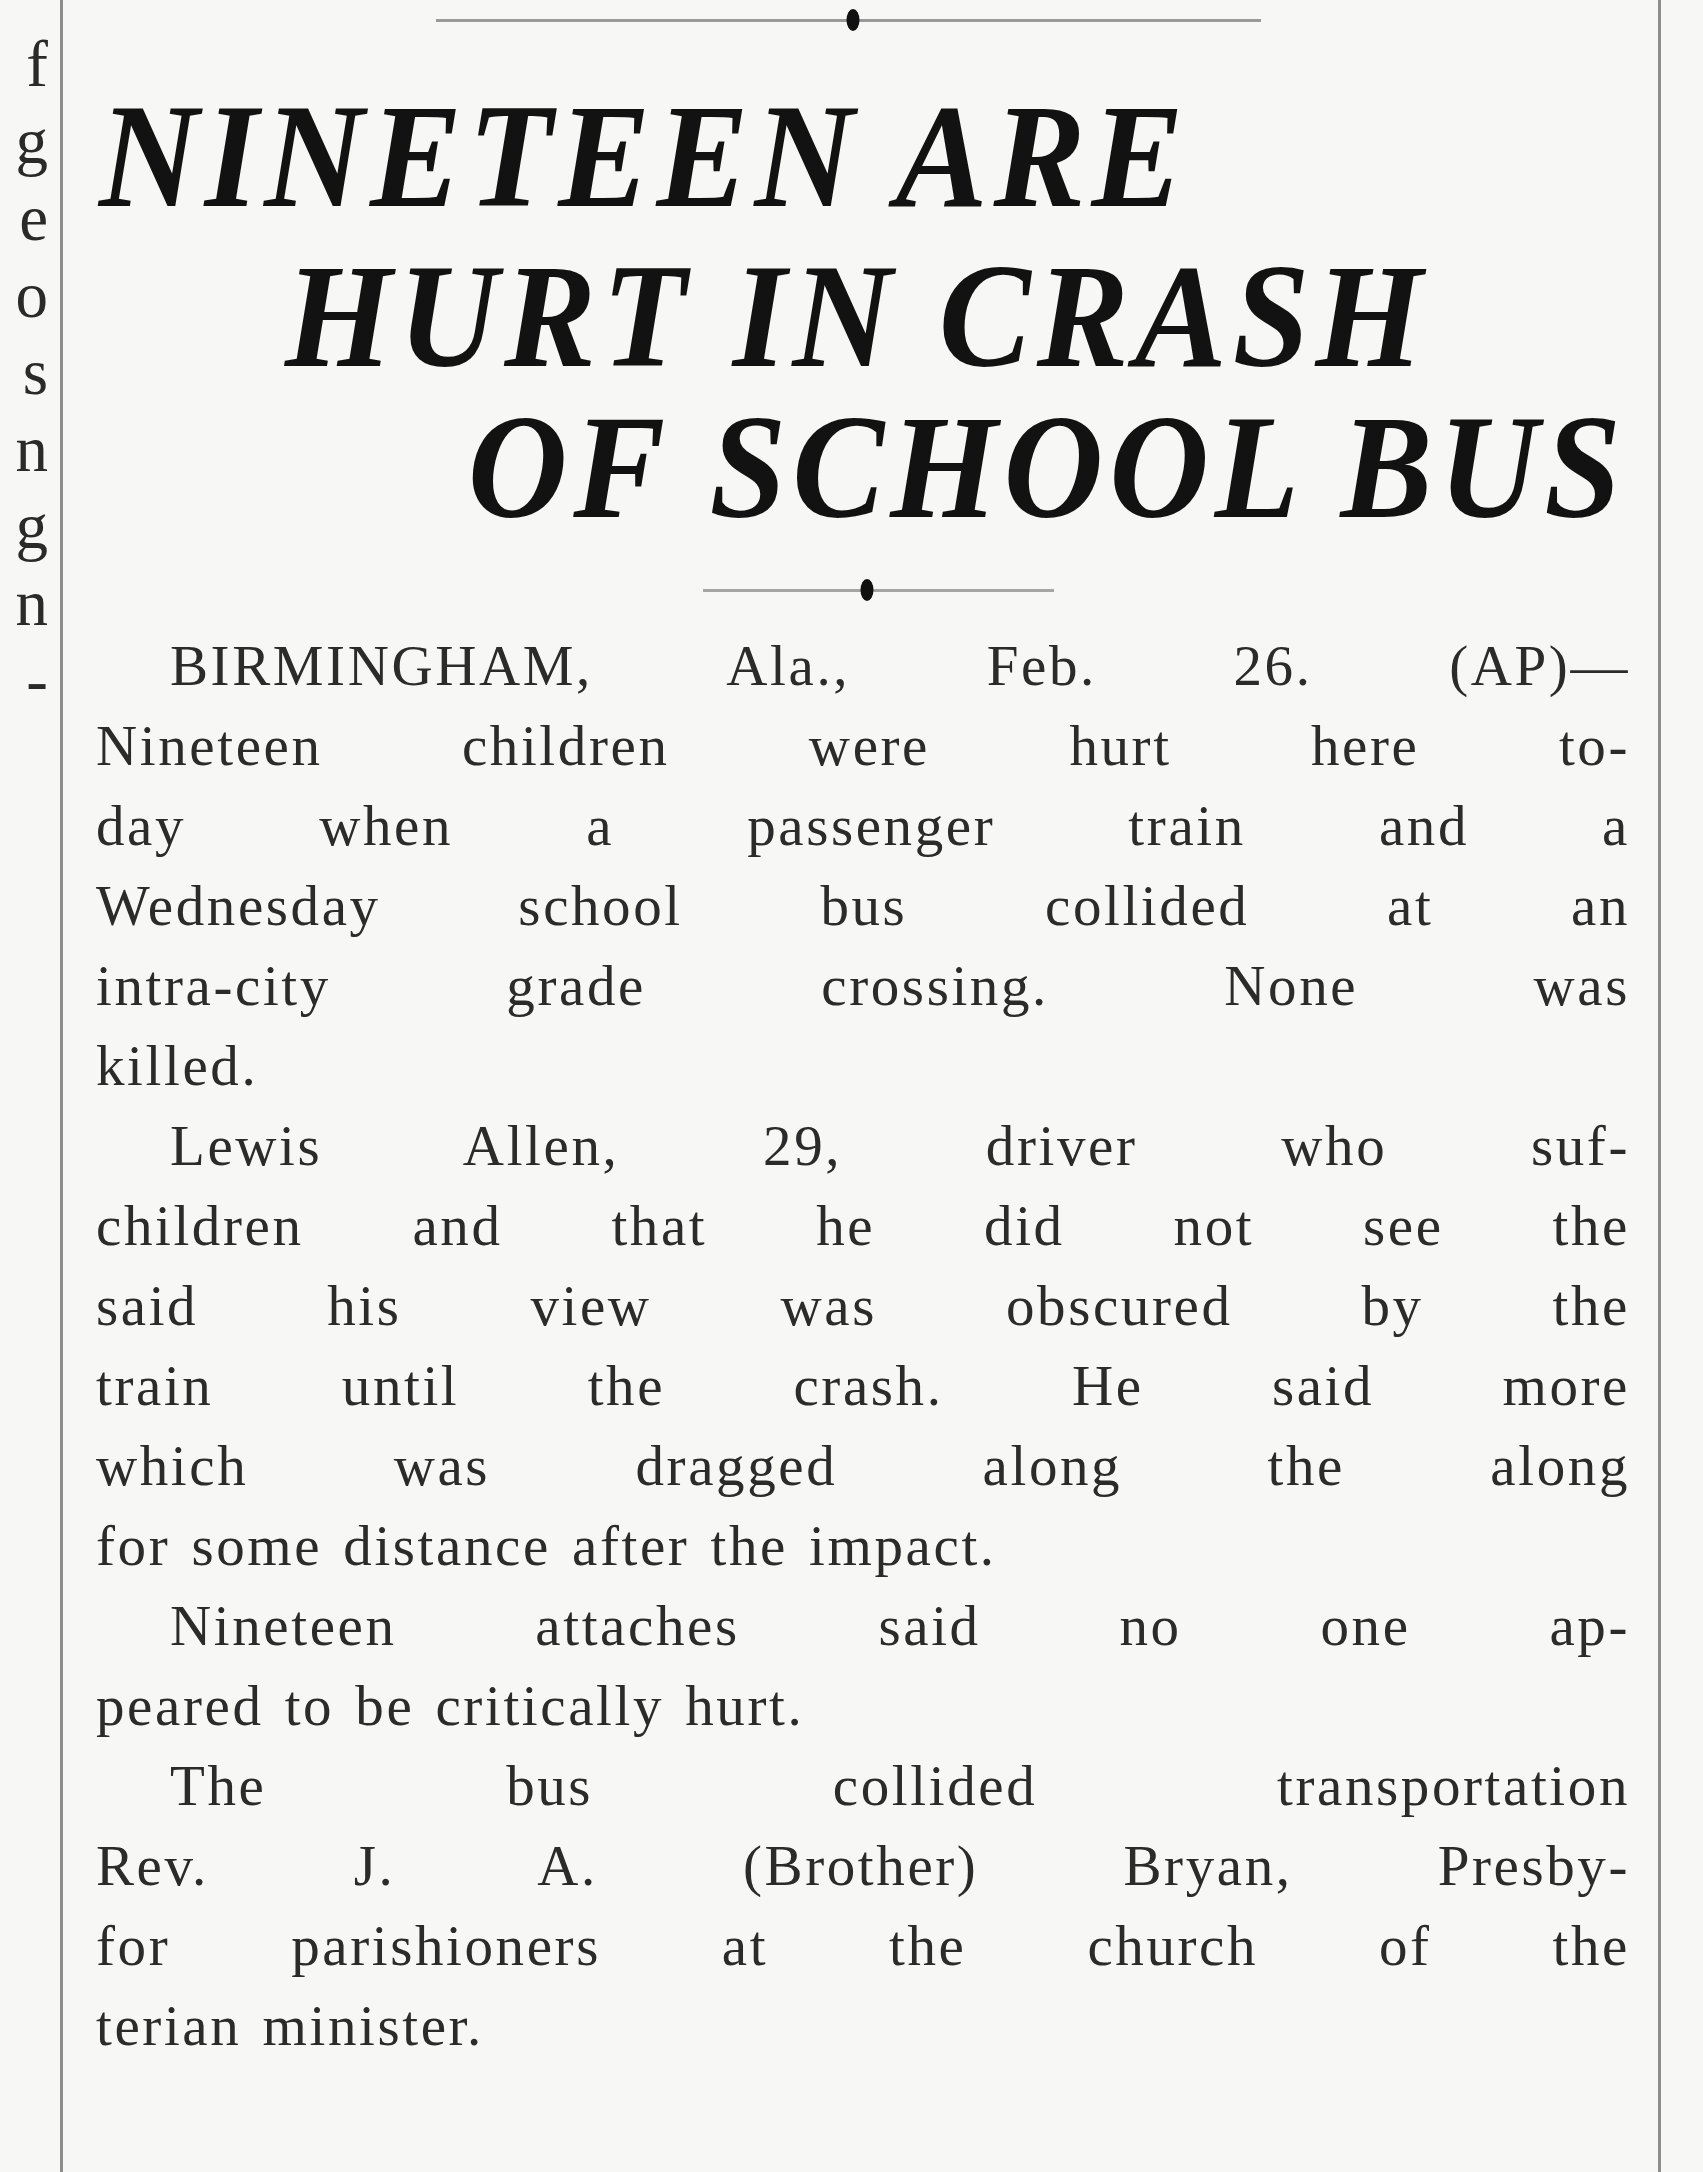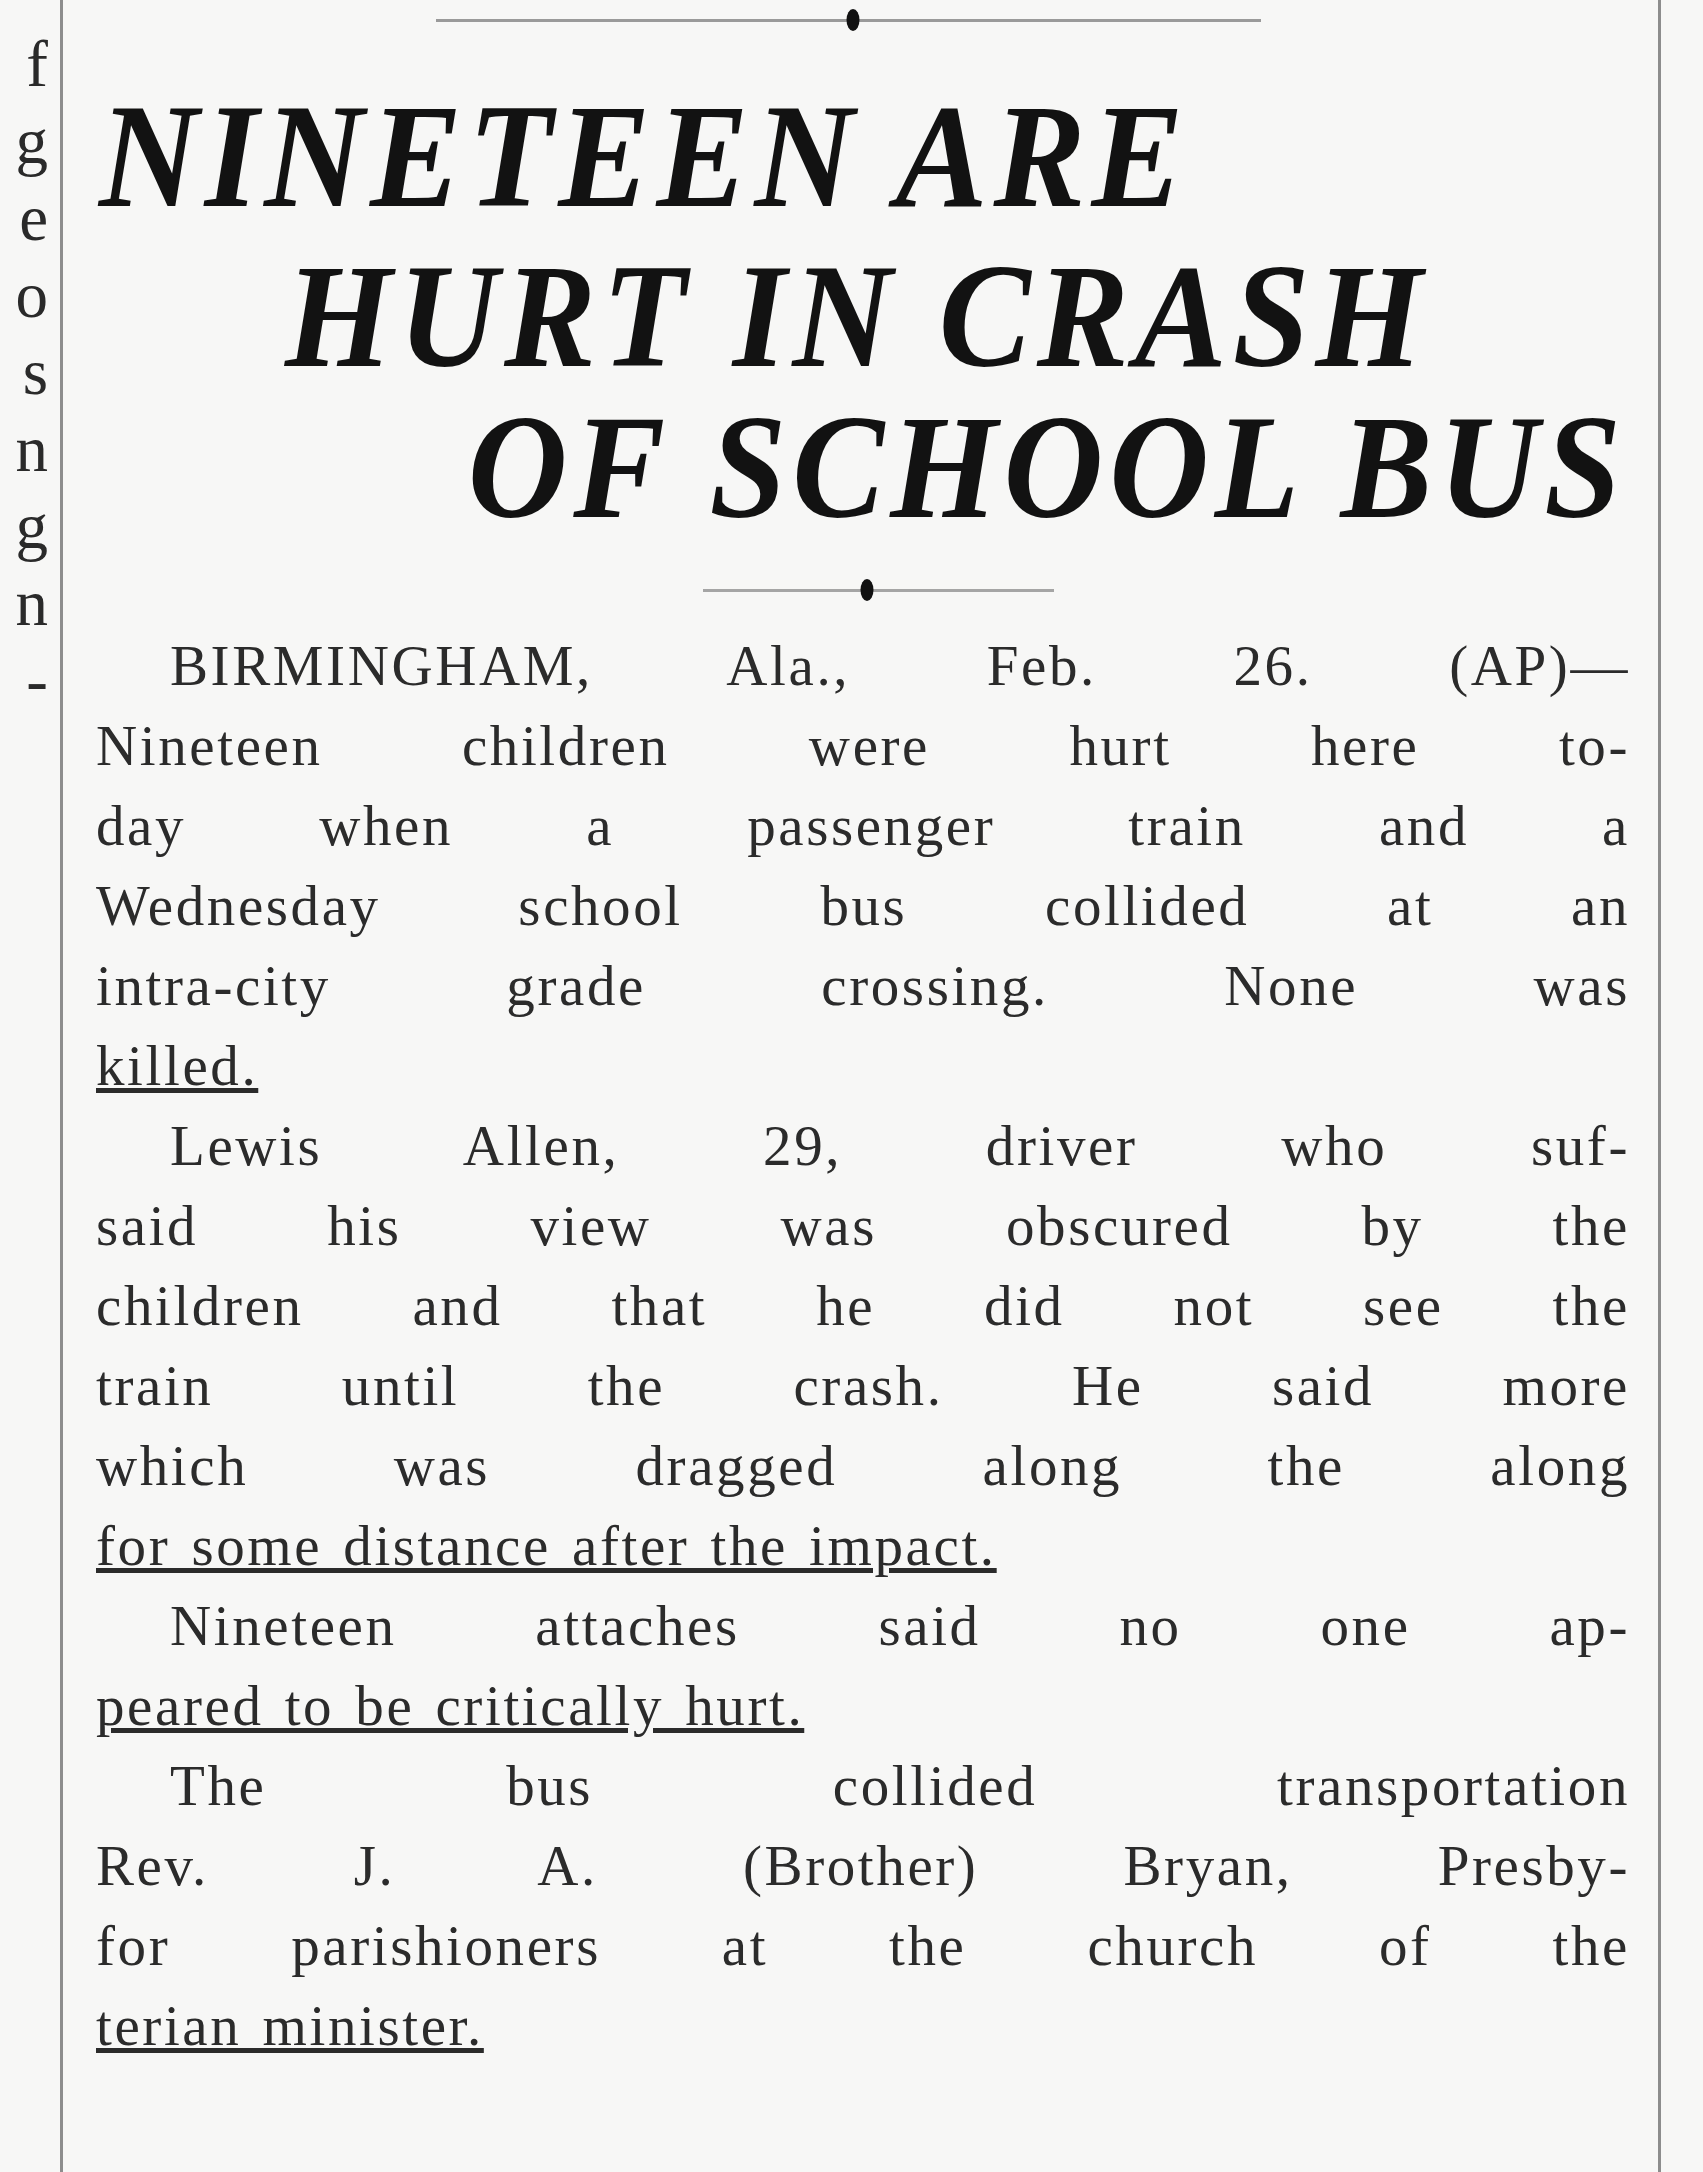--- a/index.html
+++ b/index.html
@@ -33,21 +33,21 @@
   .body-col {
     position: absolute; left: 96px; top: 626px; width: 1534px;
     font-family: "Liberation Serif", "DejaVu Serif", serif;
     font-size: 57px; line-height: 80px; color: #2b2b2b;
     letter-spacing: 2.6px; word-spacing: 4.3px;
   }
   .line {
     display: block; text-align: justify; text-align-last: justify;
     white-space: nowrap; height: 80px; overflow: visible;
   }
-  .line.last { text-align-last: left; text-decoration: underline; }
+  .line.last { text-align-last: left; }
   .line.indent { padding-left: 74px; }
 </style>
 </head>
 <body>
 
 <div class="rule-v" style="left:60px;"></div>
 <div class="rule-v" style="left:1658px;"></div>
 
 <div class="left-frag">
   <div>f</div>
@@ -76,22 +76,22 @@
 <div class="body-col">
 
   <span class="line indent">BIRMINGHAM, Ala., Feb. 26. (AP)—</span>
   <span class="line">Nineteen children were hurt here to-</span>
   <span class="line">day when a passenger train and a</span>
   <span class="line">Wednesday school bus collided at an</span>
   <span class="line">intra-city grade crossing. None was</span>
   <span class="line last">killed.</span>
 
   <span class="line indent">Lewis Allen, 29, driver who suf-</span>
+  <span class="line">children and that he did not see the</span>
   <span class="line">said his view was obscured by the</span>
-  <span class="line">children and that he did not see the</span>
   <span class="line">train until the crash. He said more</span>
   <span class="line">which was dragged along the along</span>
   <span class="line last">for some distance after the impact.</span>
 
   <span class="line indent">Nineteen attaches said no one ap-</span>
   <span class="line last">peared to be critically hurt.</span>
 
   <span class="line indent">The bus collided transportation</span>
   <span class="line">Rev. J. A. (Brother) Bryan, Presby-</span>
   <span class="line">for parishioners at the church of the</span>

